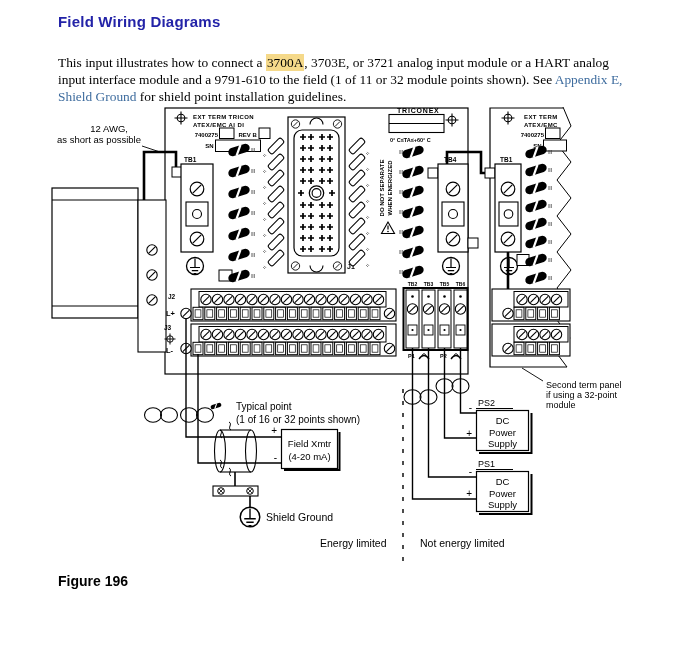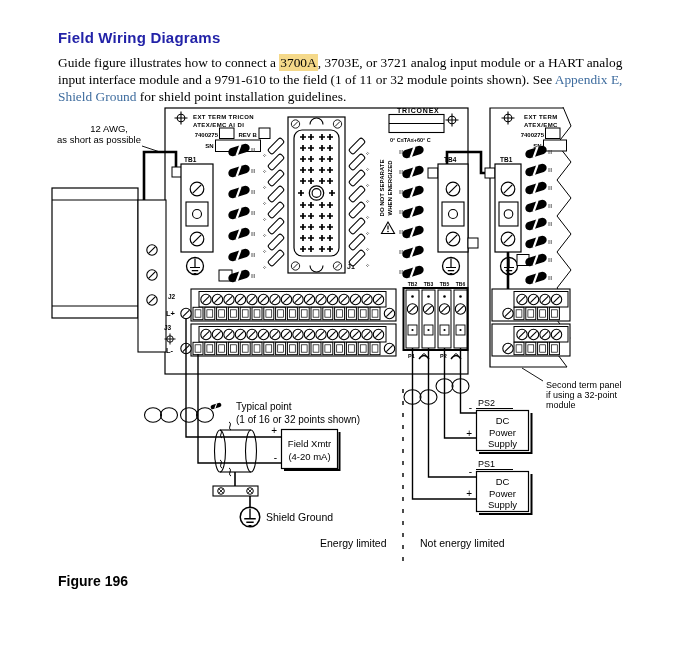--- a/index.html
+++ b/index.html
@@ -1,18 +1,18 @@
 <!DOCTYPE html>
 <html><head>
 <meta charset="utf-8">
 <style>
   html,body{margin:0;padding:0;background:#fff}
   .page{position:relative;width:674px;height:672px;background:#fff;overflow:hidden;
         font-family:"Liberation Serif",serif;color:#000}
-  .title{position:absolute;left:58px;top:29px;font-family:"Liberation Sans",sans-serif;
+  .title{position:absolute;left:58px;top:13px;font-family:"Liberation Sans",sans-serif;
          font-weight:bold;font-size:15px;color:#2323A8;letter-spacing:.2px}
   .intro{position:absolute;left:58px;top:41px;width:567px;font-size:13.4px;line-height:17px}
   .hl{background:#F5D98A;padding:1px 1px}
   .applink{color:#3E6C9E;cursor:pointer;text-decoration:none}
   svg.diagram{position:absolute;left:0;top:0}
   .caption{position:absolute;left:58px;top:574px;width:548px;
            font-family:"Liberation Sans",sans-serif;font-size:14px;line-height:14px}
   .caption .fig{position:absolute;left:0;top:0;font-weight:bold}
   .caption .body{display:block;margin-left:75px}
   .note{position:absolute;left:58px;top:622px;width:562px;font-size:13.2px;line-height:17px}
@@ -31,21 +31,21 @@
   .r10{font:10px "Liberation Sans",sans-serif}
   .r105{font:10.5px "Liberation Sans",sans-serif}
 </style>
 </head>
 <body>
 
 <div class="page">
 
   <div class="title">Field Wiring Diagrams</div>
 
-  <p class="intro"><span>Guide figure illustrates how to connect a </span><span class="hl">3700A</span><span>, 3703E, or 3721 analog input module or a HART analog input interface module and a 9791-610 to the field (1 of 11 or 32 module points shown). See </span><a class="applink">Appendix E, Shield Ground</a><span> for shield point installation guidelines.</span></p>
+  <p class="intro"><span>This input illustrates how to connect a </span><span class="hl">3700A</span><span>, 3703E, or 3721 analog input module or a HART analog input interface module and a 9791-610 to the field (1 of 11 or 32 module points shown). See </span><a class="applink">Appendix E, Shield Ground</a><span> for shield point installation guidelines.</span></p>
 
   <svg class="diagram" width="674" height="672" viewBox="0 0 674 672">
     <defs>
       <g id="scr">
           <circle r="5.2" fill="#fff" stroke="#000" stroke-width="1.1"></circle>
           <line x1="-3.2" y1="3.2" x2="3.2" y2="-3.2" stroke="#000" stroke-width="1.1"></line>
         </g>
       <g id="scrL">
           <circle r="6.8" fill="#fff" stroke="#000" stroke-width="1.2"></circle>
           <line x1="-4.2" y1="4.2" x2="4.2" y2="-4.2" stroke="#000" stroke-width="1.2"></line>

